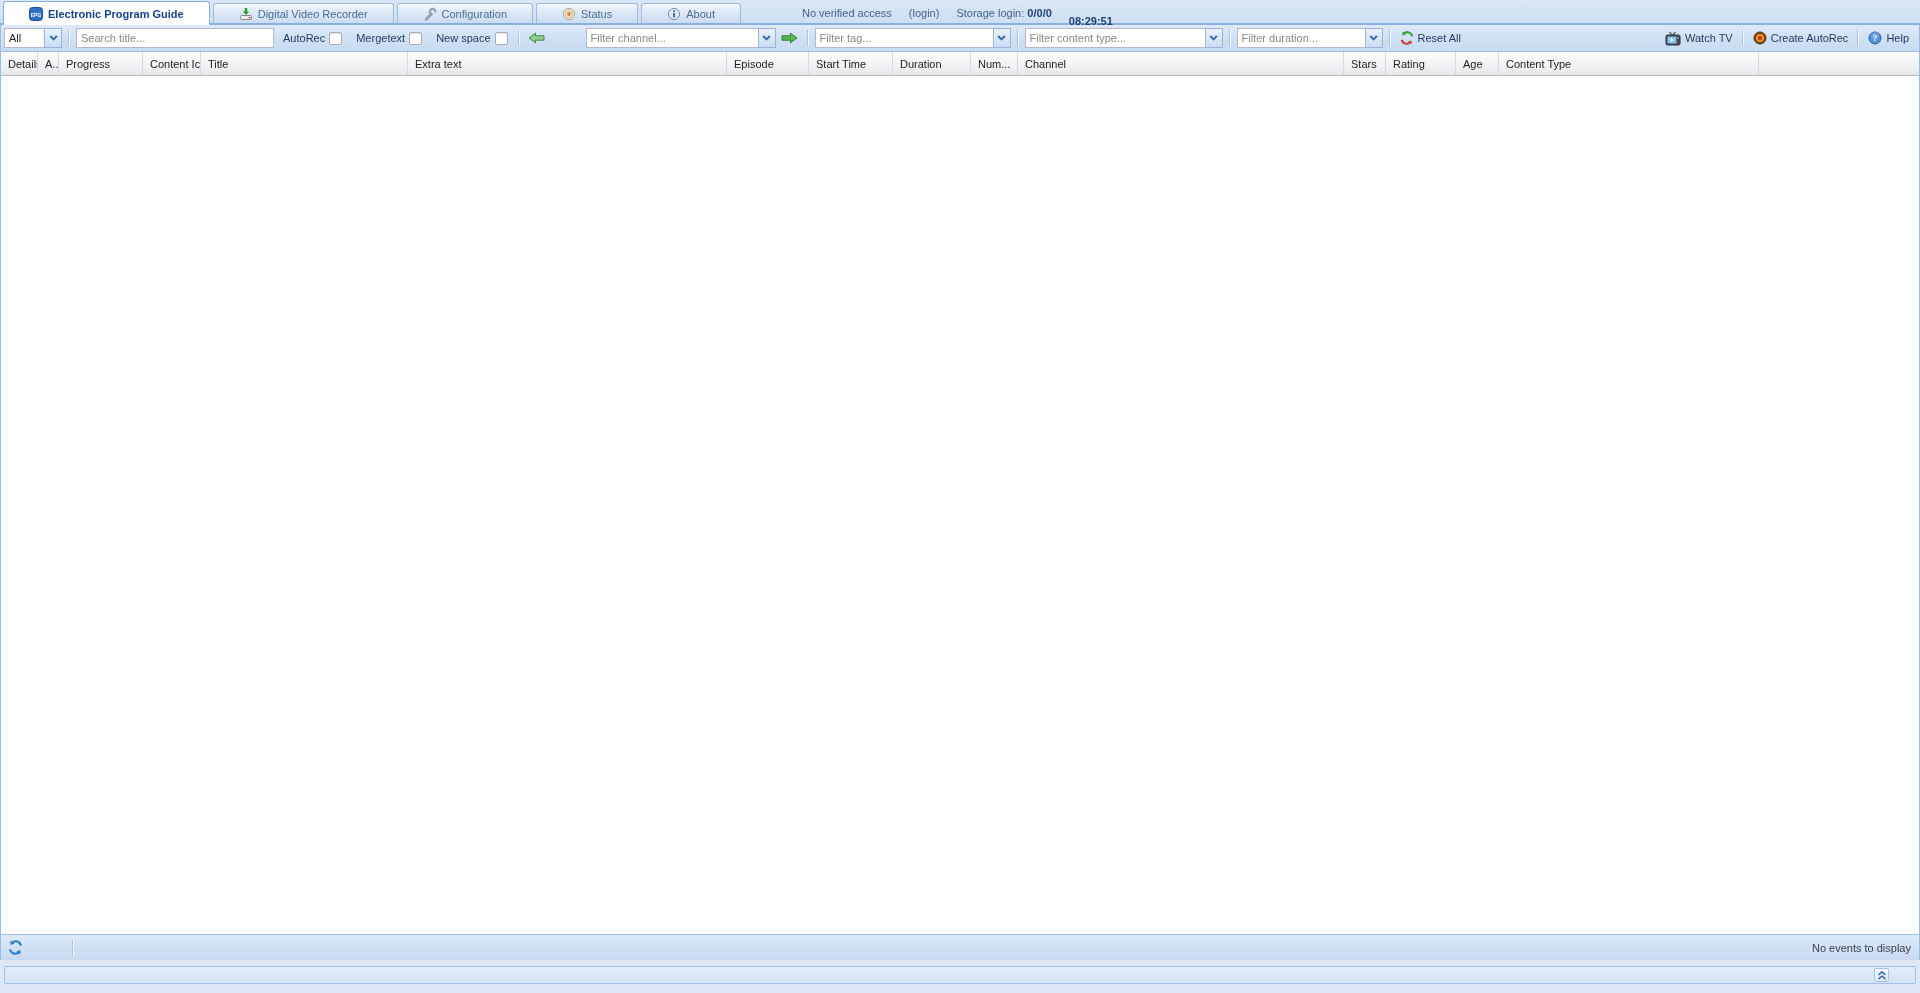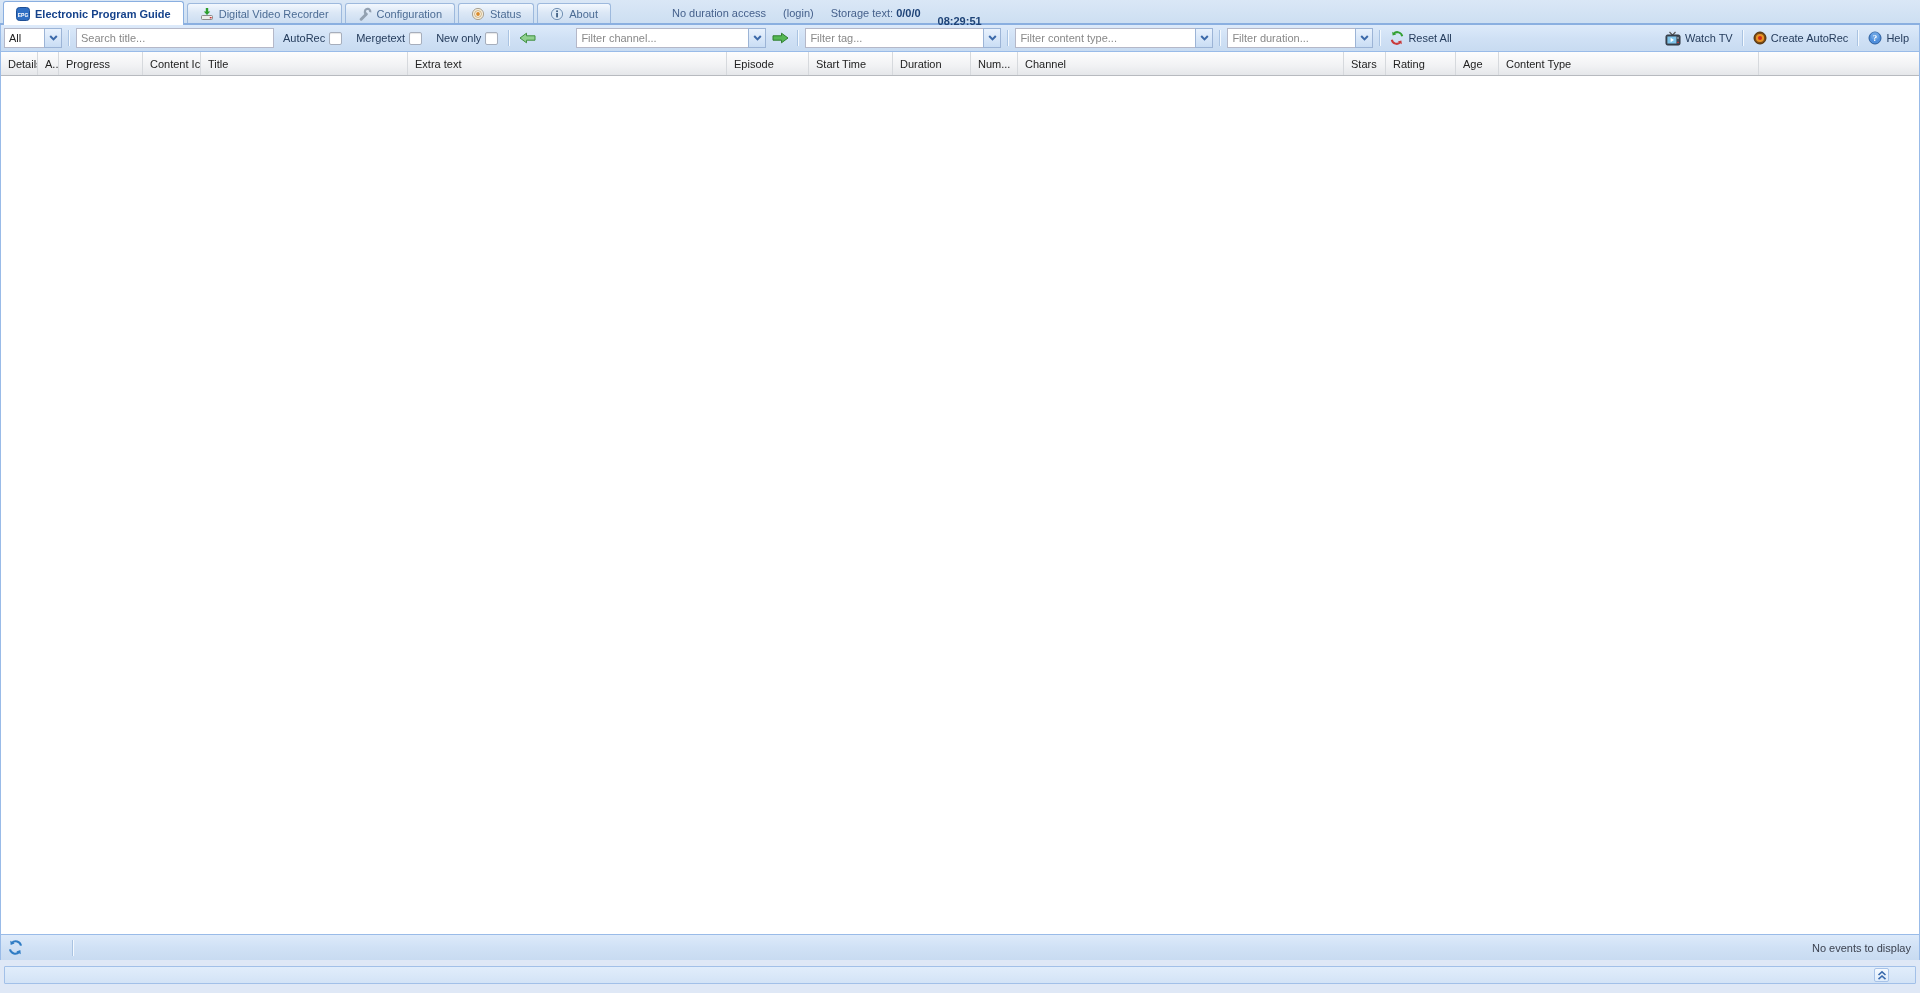--- a/index.html
+++ b/index.html
@@ -16,21 +16,21 @@
   .tabstrip {
     flex:0 0 25px; box-sizing:border-box; height:25px;
     display:flex; align-items:flex-end;
     padding:2px 8px 0 3px;
     background:linear-gradient(#dae7f6, #cddff2);
     border-bottom:2px solid #8aafe0;
   }
   .tab {
     box-sizing:border-box; height:20px;
     display:flex; align-items:center; gap:5px;
-    padding:0 12px; margin-right:3px;
+    padding:0 25px; margin-right:3px;
     border:1px solid #9db9dd; border-bottom:none;
     border-radius:3px 3px 0 0;
     background:linear-gradient(#f3f8fe 0%, #dce8f6 45%, #ccddf1 100%);
     color:#4c6c94; cursor:pointer; white-space:nowrap;
   }
   .tab.active {
     height:24px; margin-bottom:-2px; z-index:2; position:relative;
     background:#fff; border-color:#8aafe0;
     color:#15428b; font-weight:bold;
   }
@@ -190,24 +190,24 @@
         <svg width="14" height="14" viewBox="0 0 14 14">
           <circle cx="7" cy="7" r="5.6" fill="#dce9f6" stroke="#7291b4"></circle>
           <rect x="6.2" y="6" width="1.7" height="4.4" fill="#39597e"></rect>
           <rect x="6.2" y="3.4" width="1.7" height="1.7" fill="#39597e"></rect>
         </svg>
       </span>
       <span>About</span>
     </div>
 
     <div class="strip-right">
-      <span>No duration access</span>
+      <span>No verified access</span>
       <span class="login-link">(login)</span>
       <span>
-        <span>Storage text:</span>
+        <span>Storage login:</span>
         <span class="val">0/0/0</span>
       </span>
       <span class="val">08:29:51</span>
     </div>
   </div>
 
   <div class="main-panel">
 
     <div class="toolbar">
 
@@ -223,21 +223,21 @@
       <span class="tb-sep"></span>
 
       <input class="field" style="width: 198px;" placeholder="Search title...">
 
       <span class="tb-label">AutoRec</span>
       <span class="checkbox"></span>
 
       <span class="tb-label" style="margin-left:14px;">Mergetext</span>
       <span class="checkbox"></span>
 
-      <span class="tb-label" style="margin-left:14px;">New only</span>
+      <span class="tb-label" style="margin-left:14px;">New space</span>
       <span class="checkbox"></span>
 
       <span class="tb-sep" style="margin-left:10px;"></span>
 
       <span class="tb-btn arrow-btn">
         <svg width="17" height="12" viewBox="0 0 17 12">
           <path d="M1 6 L7.5 1.2 L7.5 3.8 L16 3.8 L16 8.2 L7.5 8.2 L7.5 10.8 Z" fill="#8fd08f" stroke="#3f8f3f"></path>
         </svg>
       </span>
 

